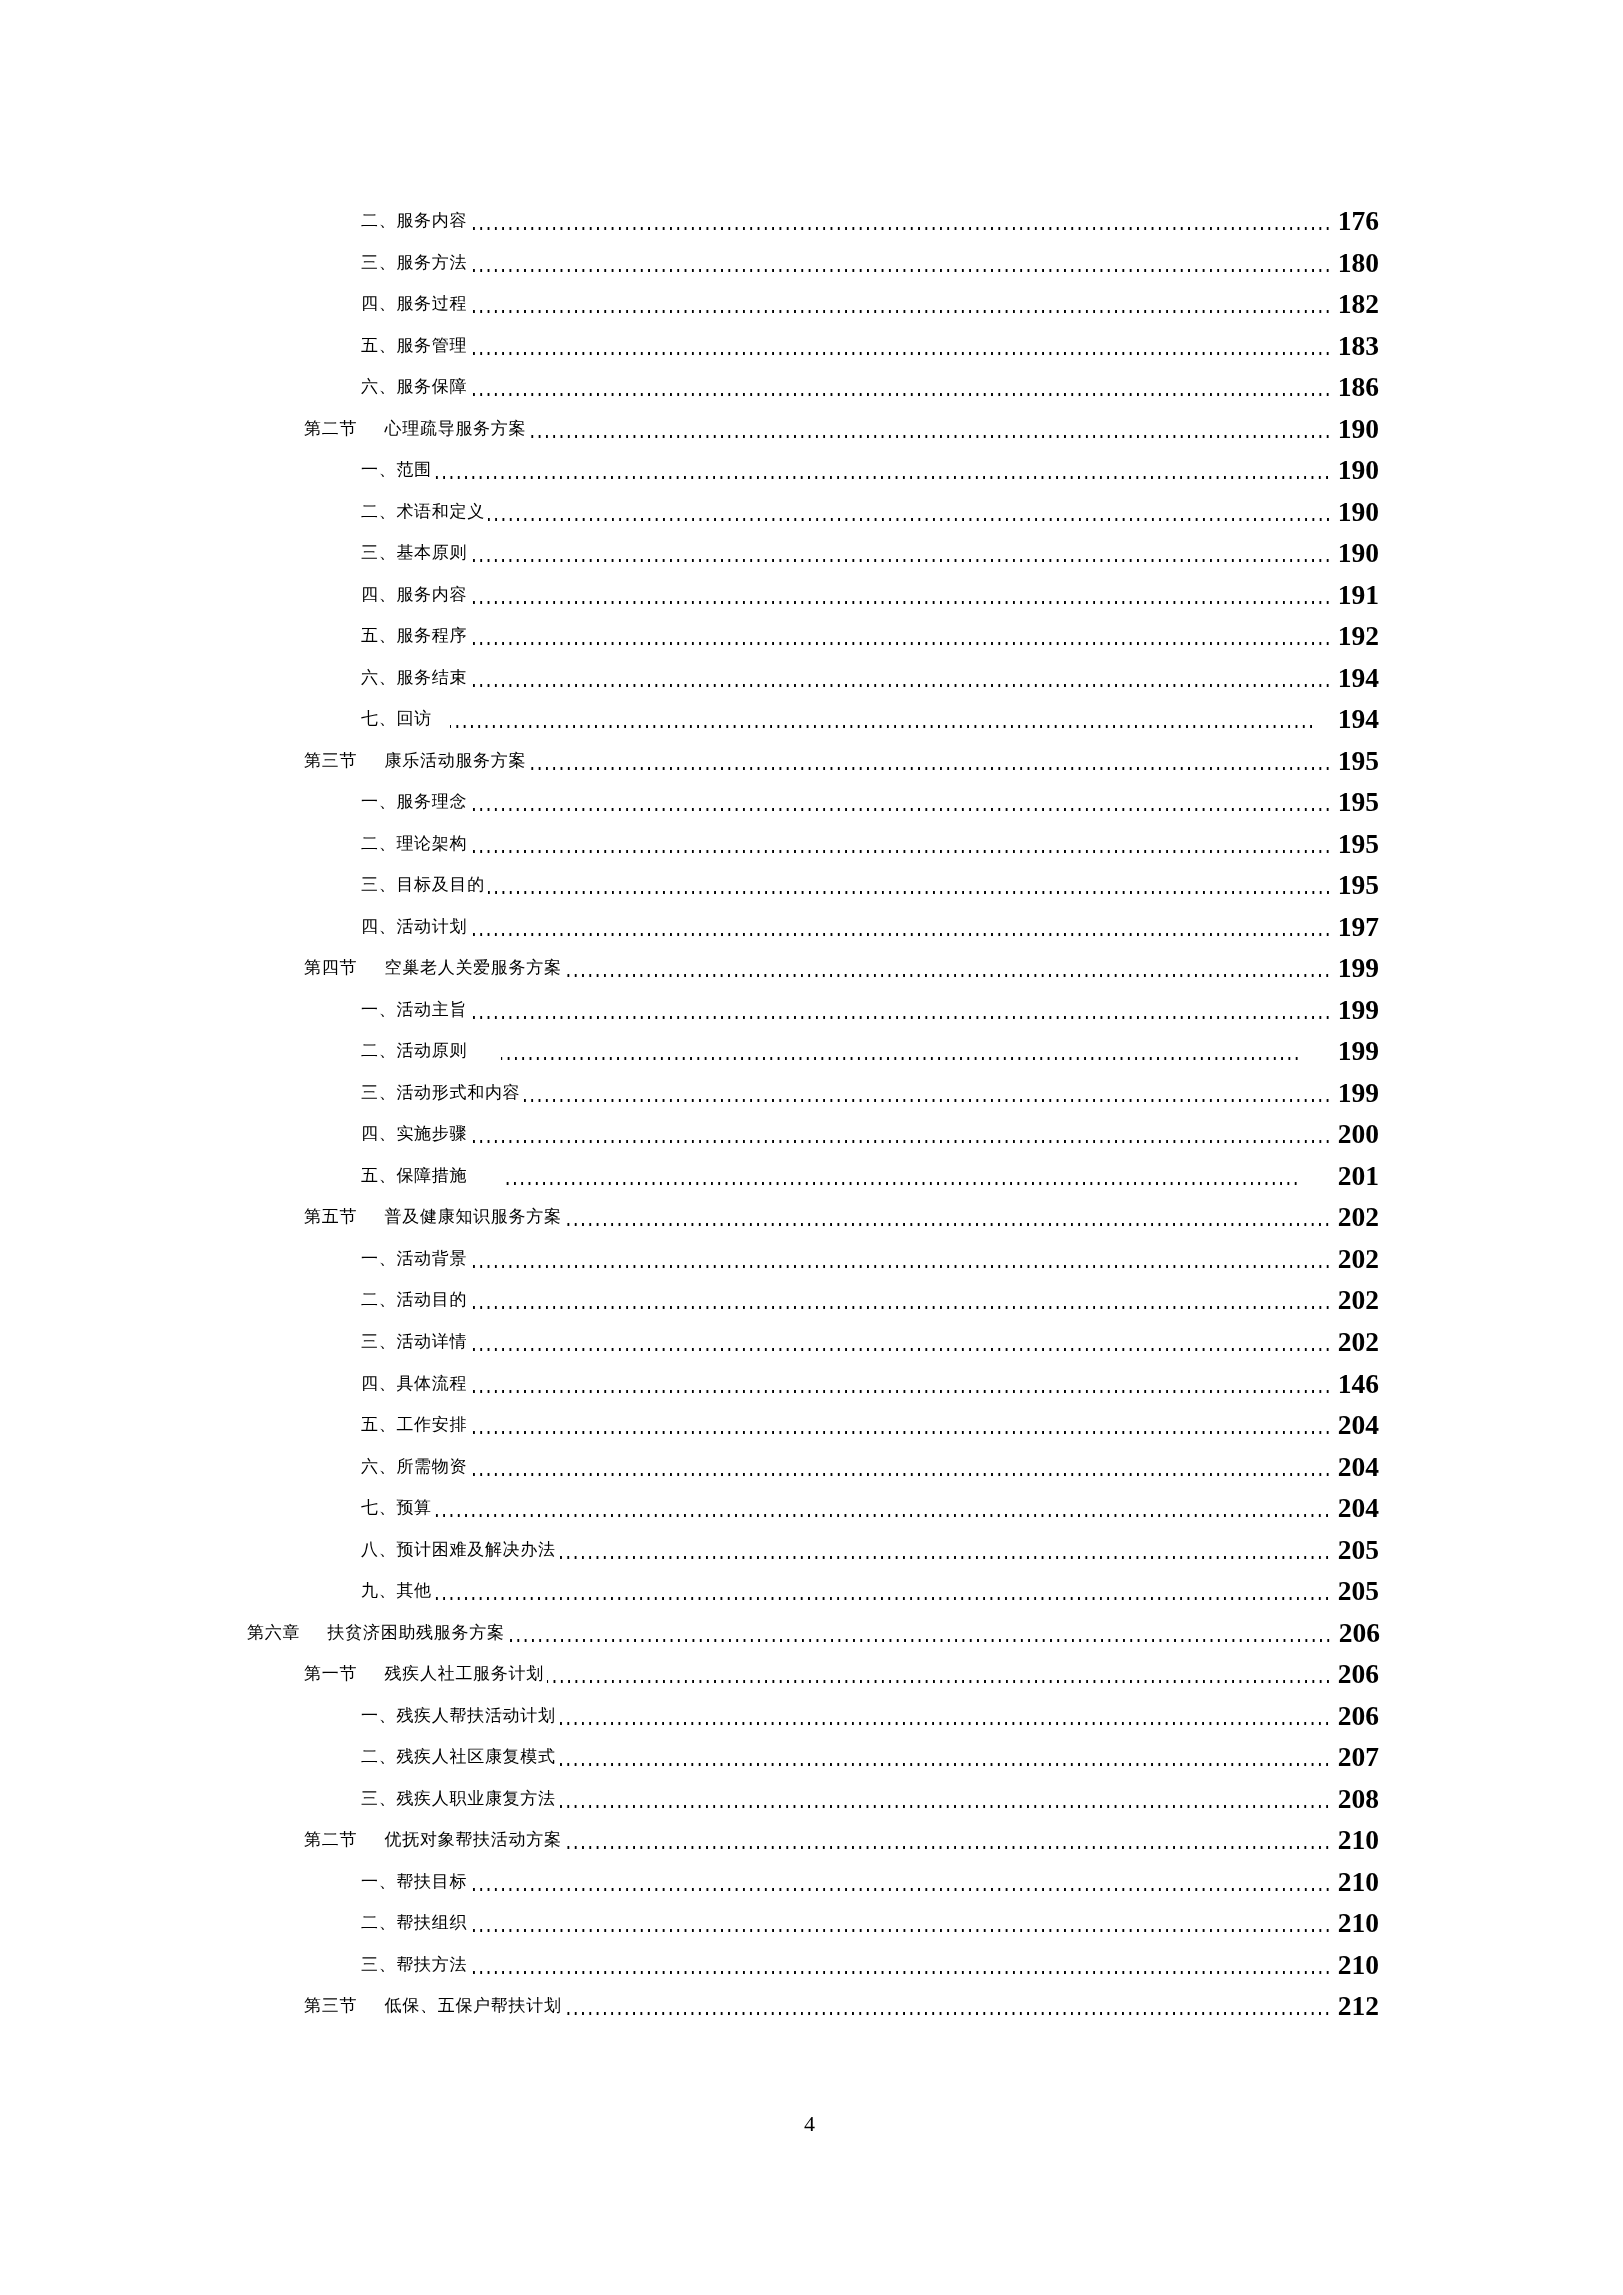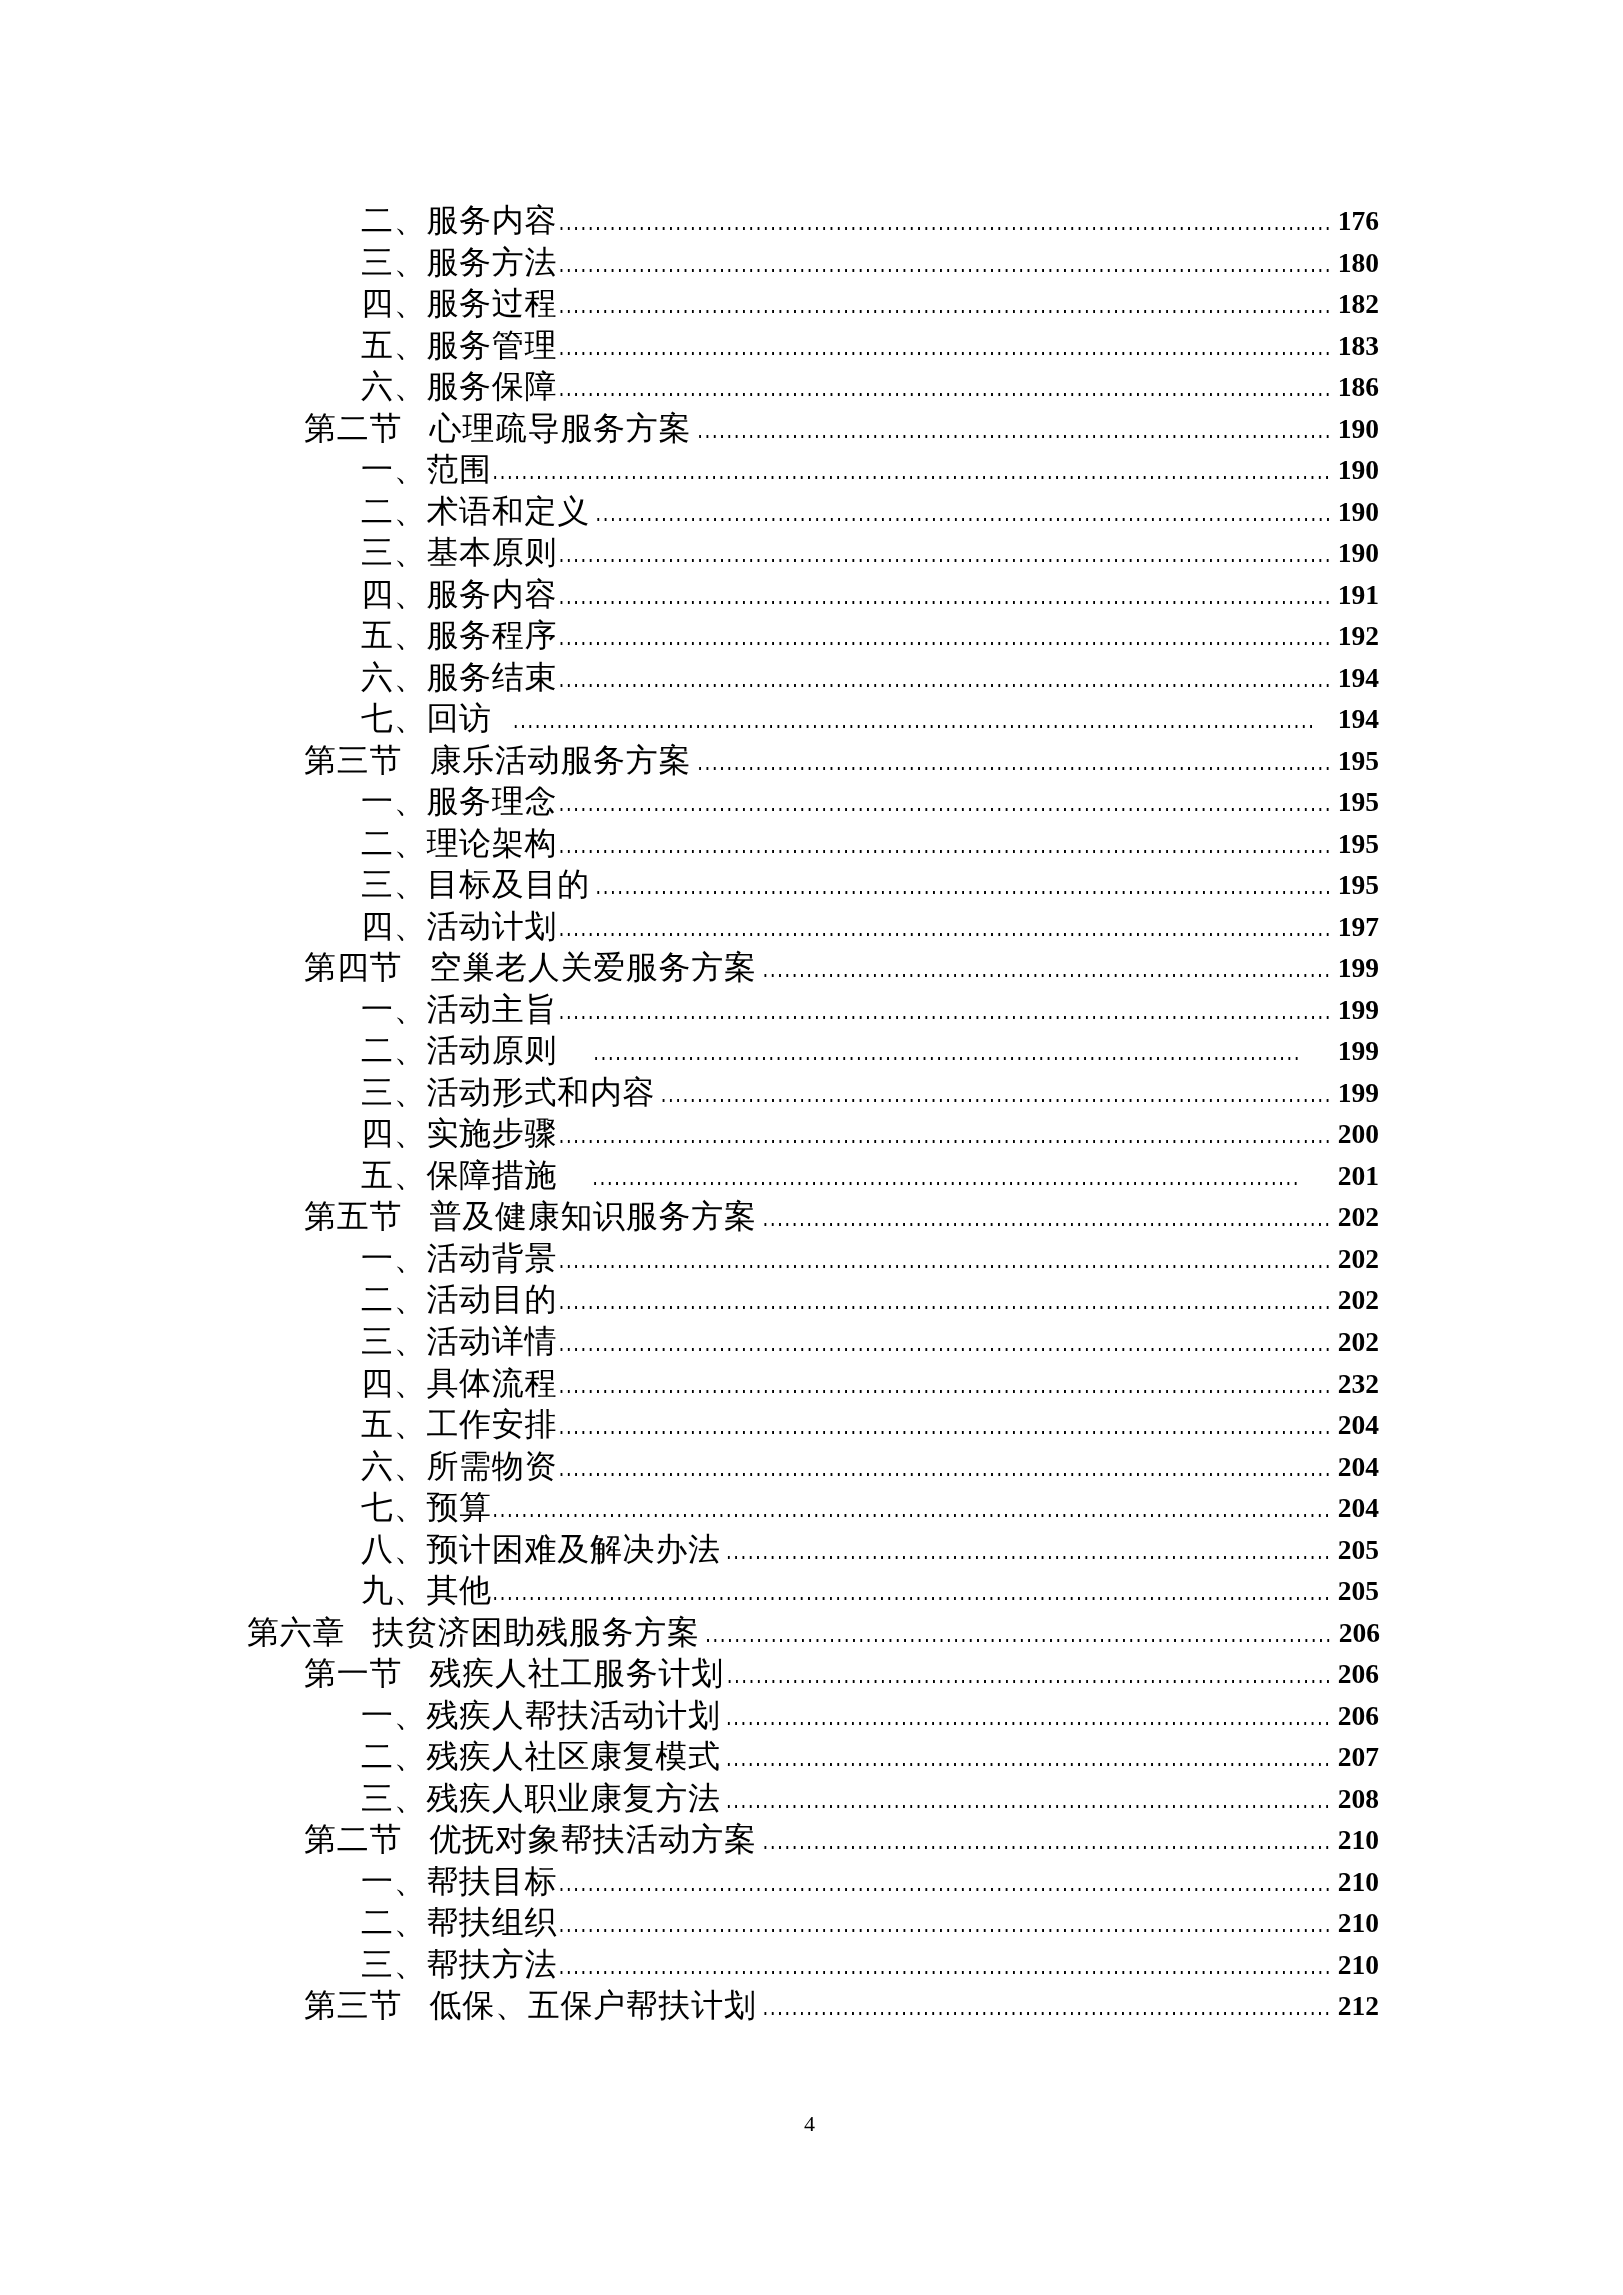--- a/index.html
+++ b/index.html
@@ -29,21 +29,21 @@
       font-size: 26px;
       line-height: 41px;
       white-space: nowrap;
     }
     .row.level-0 { left: 247px; }
     .row.level-1 { left: 304px; }
     .row.level-2 { left: 361px; }
     .label {
       flex: 0 0 auto;
       font-family: "DejaVu Sans", "Liberation Sans", sans-serif;
-      font-size: 32px;
+      font-size: 17px;
       letter-spacing: 0.7px;
     }
     .prefix {
       display: inline-block;
     }
     .gap {
       display: inline-block;
       width: 27.5px;
     }
     .leader {
@@ -221,21 +221,21 @@
       <span class="page">202</span>
     </div>
     <div class="row level-2" style="top: 1121px; width: 1018px;">
       <span class="label"><span class="prefix">三、</span><span>活动详情</span></span>
       <span class="leader"></span>
       <span class="page">202</span>
     </div>
     <div class="row level-2" style="top: 1163px; width: 1018px;">
       <span class="label"><span class="prefix">四、</span><span>具体流程</span></span>
       <span class="leader"></span>
-      <span class="page">232</span>
+      <span class="page">146</span>
     </div>
     <div class="row level-2" style="top: 1204px; width: 1018px;">
       <span class="label"><span class="prefix">五、</span><span>工作安排</span></span>
       <span class="leader"></span>
       <span class="page">204</span>
     </div>
     <div class="row level-2" style="top: 1246px; width: 1018px;">
       <span class="label"><span class="prefix">六、</span><span>所需物资</span></span>
       <span class="leader"></span>
       <span class="page">204</span>

